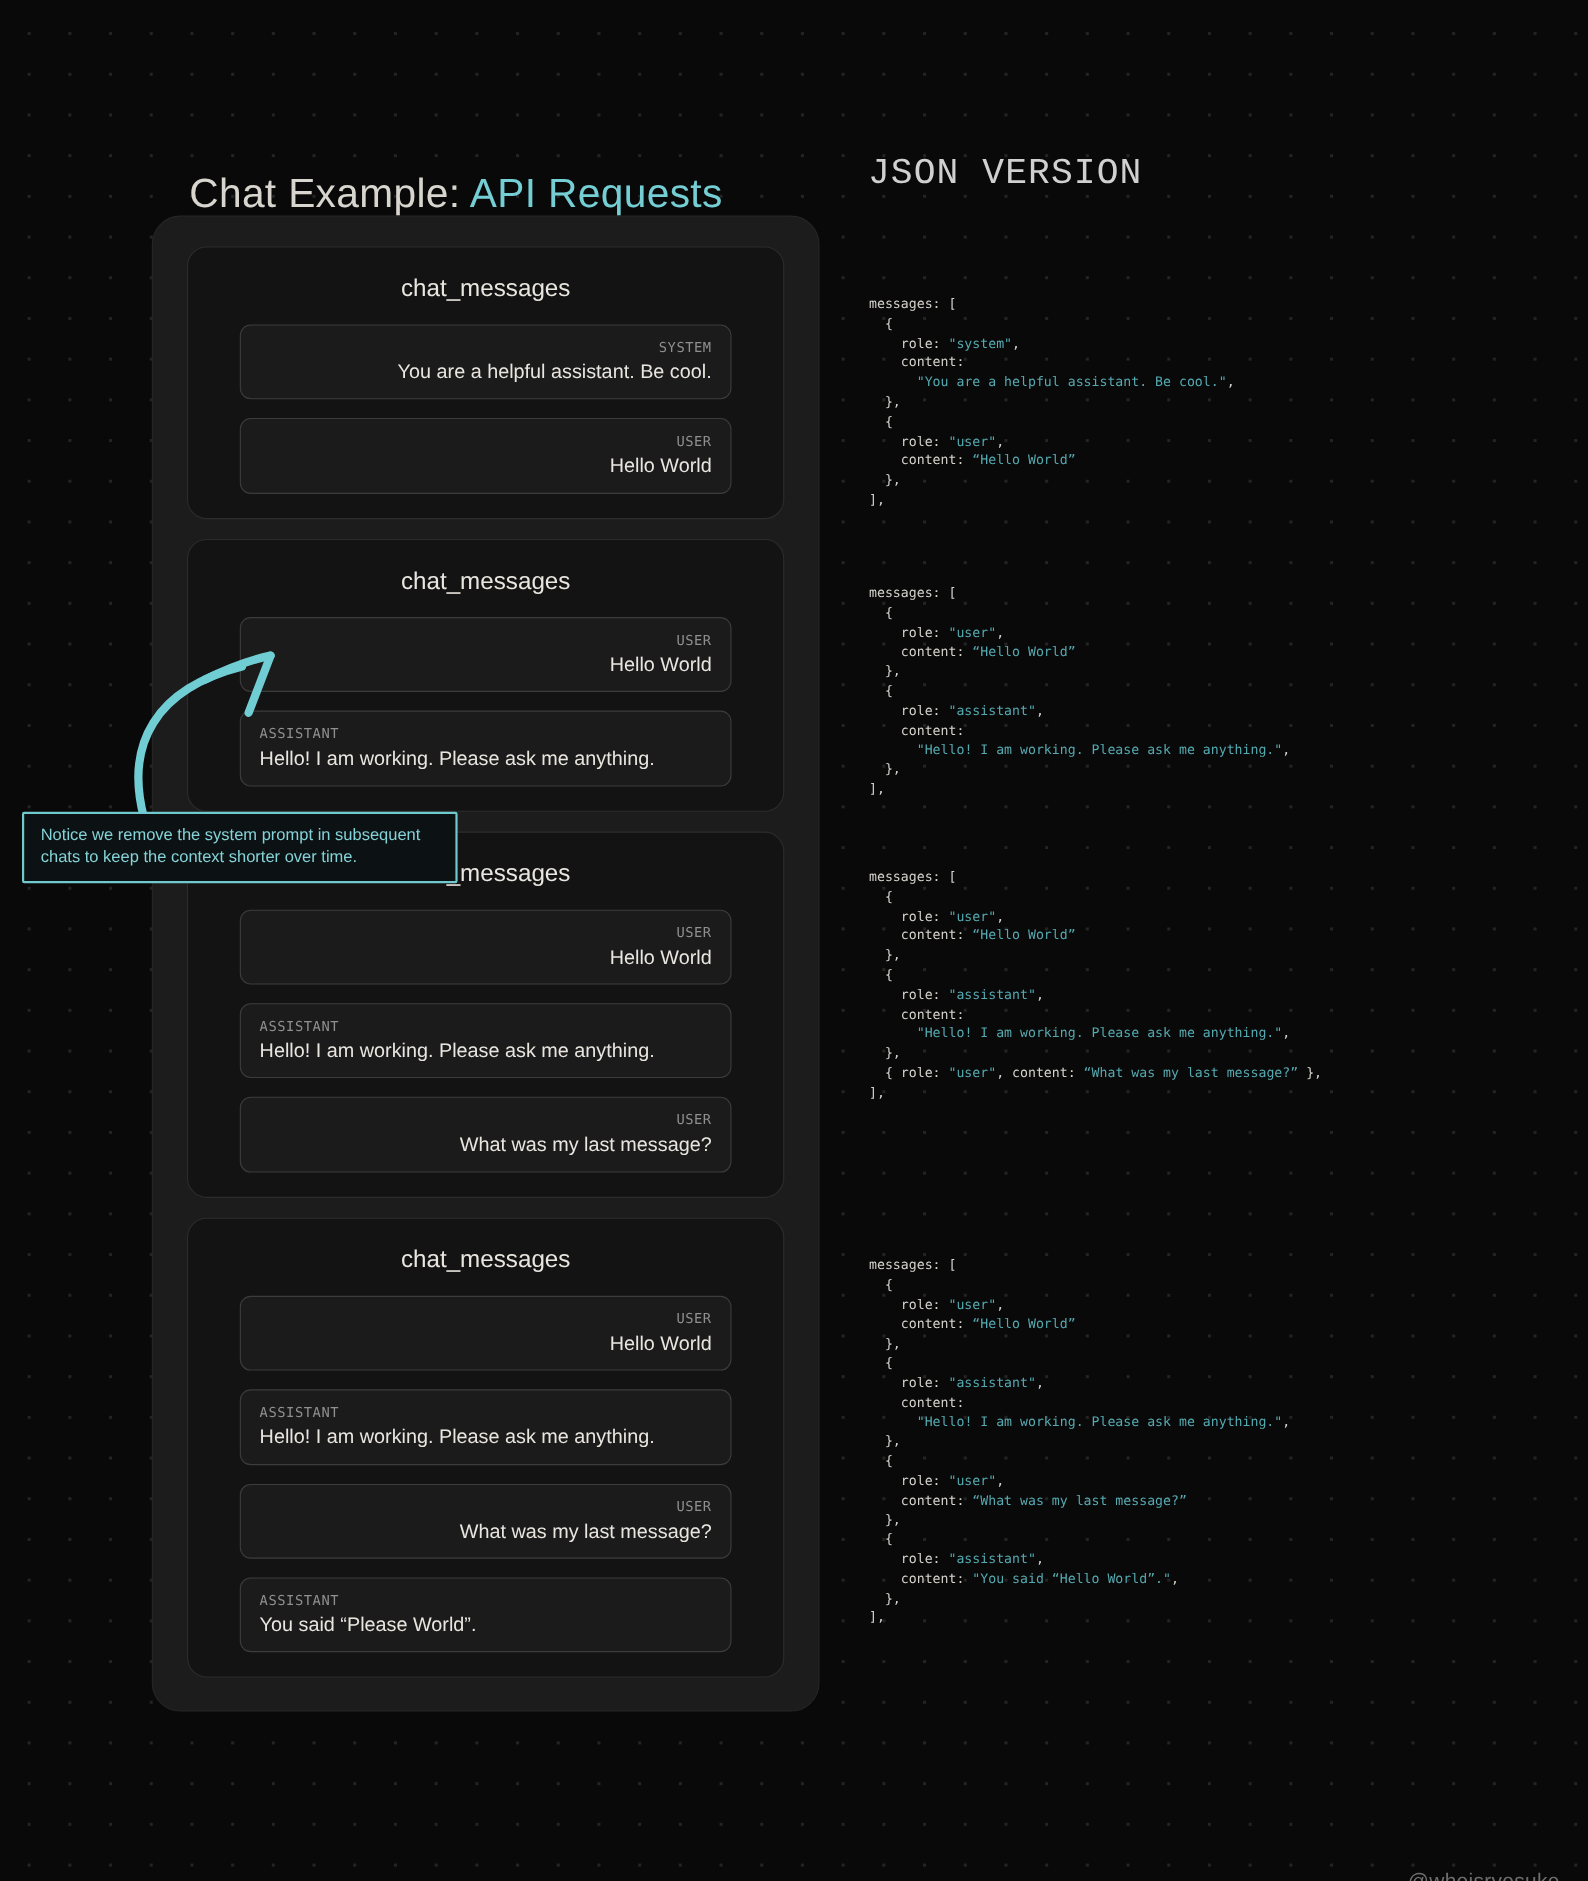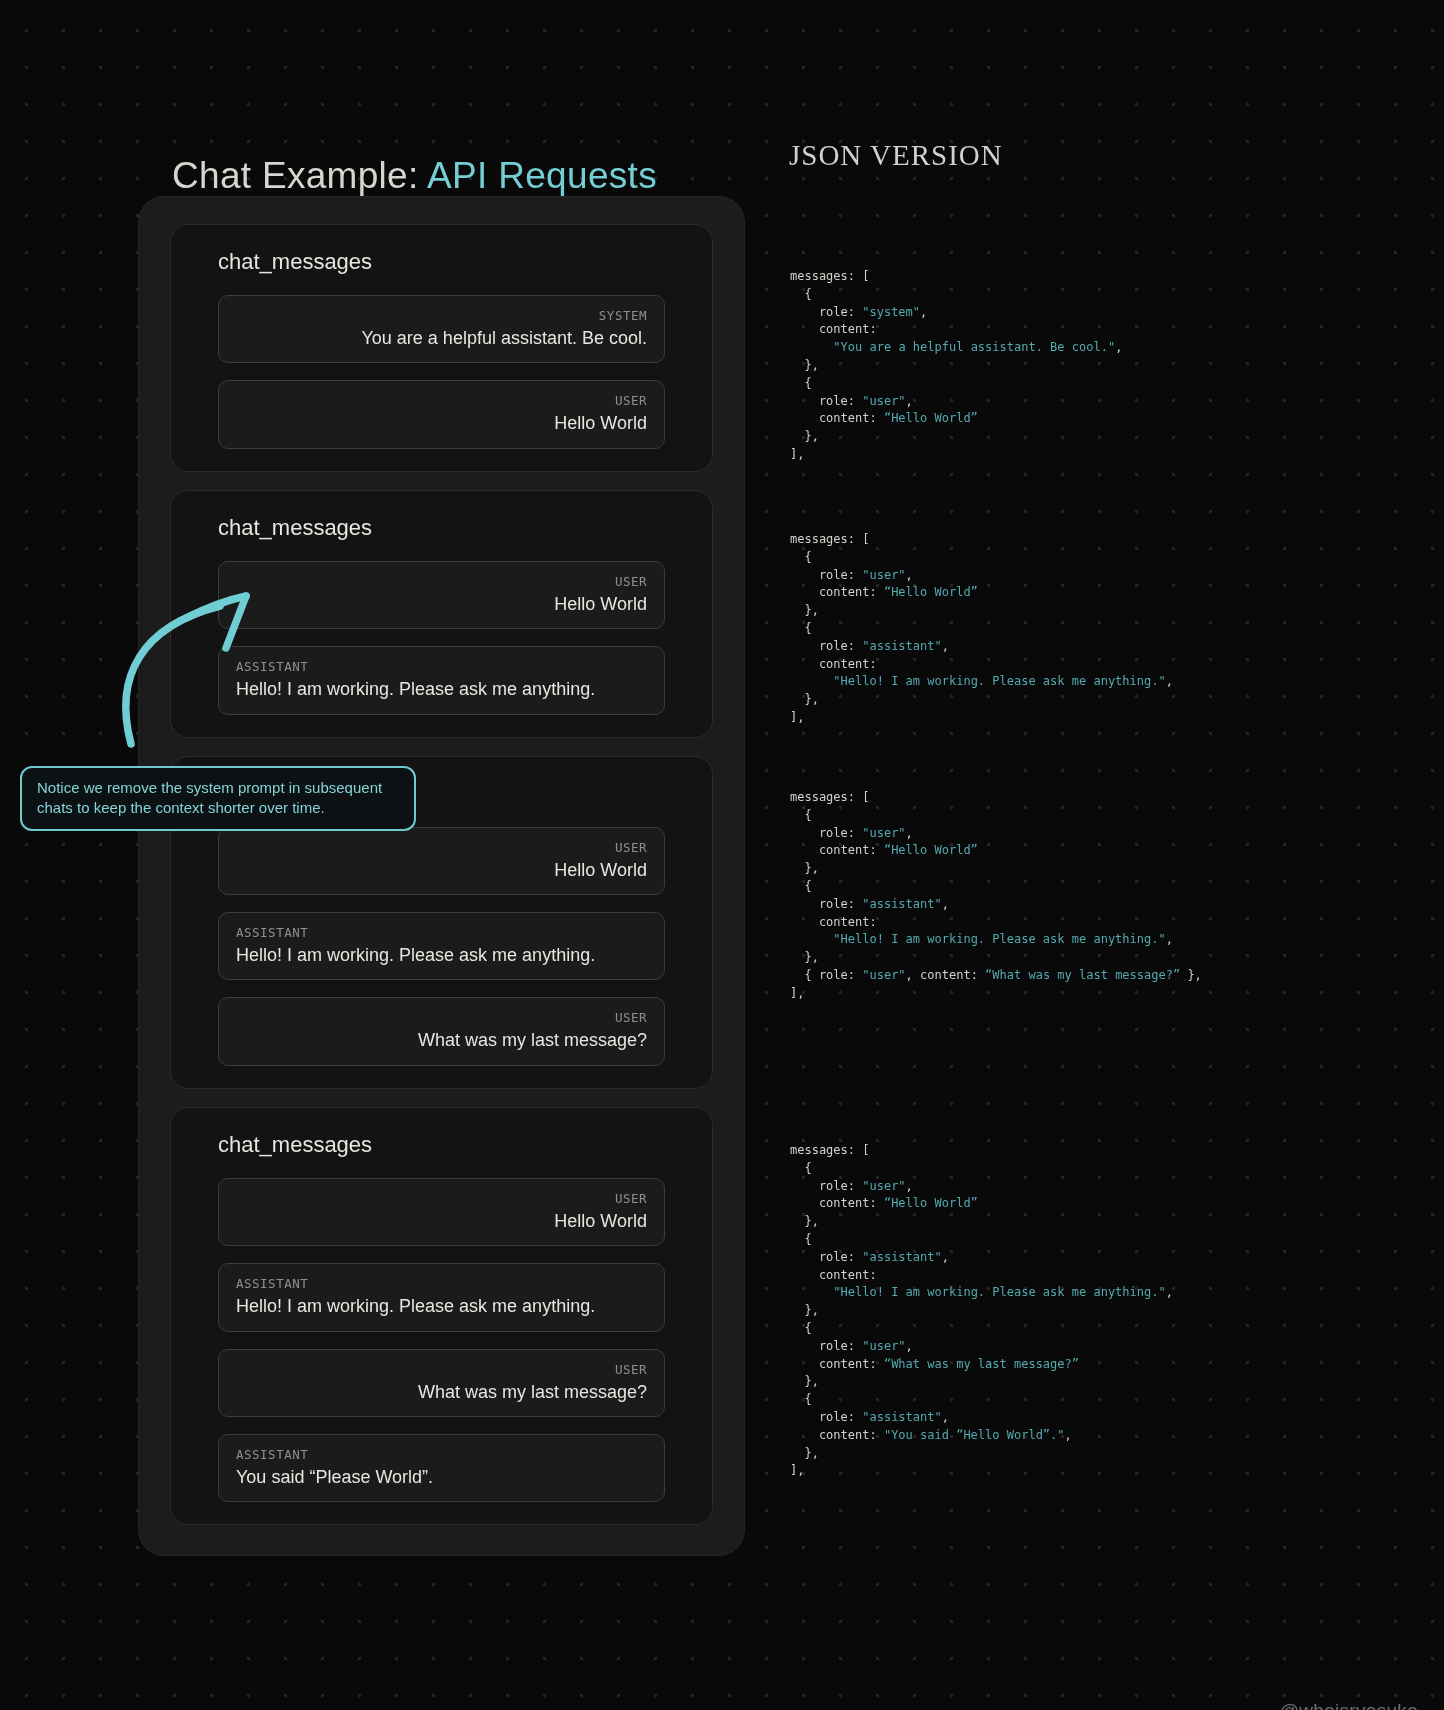--- a/index.html
+++ b/index.html
@@ -14,56 +14,56 @@
     overflow:hidden;
   }
   
   .page-title{
     position:absolute;left:148px;top:130px;
     font-size:37px;font-weight:400;color:#d8d5cf;letter-spacing:.3px;margin-left:24px;
   }
   .page-title .accent{color:#74ced4;}
   .json-heading{
     position:absolute;left:789px;top:139px;
-    font-family:Liberation Serif, serif;
-    font-size:29px;color:#d0d0d0;letter-spacing:1px;
+    font-family:Liberation Mono, monospace;
+    font-size:33px;color:#d0d0d0;letter-spacing:1px;
   }
   
   .chat-panel{
     position:absolute;left:138px;top:196px;width:607px;
     box-sizing:border-box;
     background:#1c1c1c;border:1px solid #262626;border-radius:26px;
     padding:27px 31px 30px;
     display:flex;flex-direction:column;gap:18px;
   }
   .chat-card{
     background:#131313;border:1px solid #2c2c2c;border-radius:18px;
     padding:16px 47px 22px;
     display:flex;flex-direction:column;gap:17px;
   }
   .card-title{
-    font-size:22px;color:#e9e6e0;margin:8px 0 3px;
+    text-align:center;font-size:22px;color:#e9e6e0;margin:8px 0 3px;
   }
   .msg-box{
     background:#1b1b1b;border:1px solid #3c3c3c;border-radius:10px;
     padding:9px 17px 12px;min-height:64px;box-sizing:border-box;
   }
   .msg-box .role{
     font-family:"DejaVu Sans Mono",monospace;
     font-size:12.5px;color:#8f8f8f;letter-spacing:.5px;margin-top:3px;
   }
   .msg-box .msg{
     font-size:18px;color:#e9e6e0;margin-top:4px;line-height:1.3;
   }
   .align-right{text-align:right;}
   .align-left{text-align:left;}
   
   .callout{
-    position:absolute;left:20px;top:766px;width:396px;box-sizing:border-box;
-    background:#0c1213;border:2px solid #6fc9cf;border-radius:12px;
+    position:absolute;left:20px;top:738px;width:396px;box-sizing:border-box;
+    background:#0c1213;border:2px solid #6fc9cf;border-radius:2px;
     padding:10px 15px;z-index:5;
   }
   .callout .callout-text{
     font-size:15px;line-height:1.35;color:#85d3d8;
   }
   .arrow-svg{position:absolute;left:98px;top:556px;z-index:4;}
   
   .json-block{
     position:absolute;left:790px;
     font-family:"DejaVu Sans Mono",monospace;

